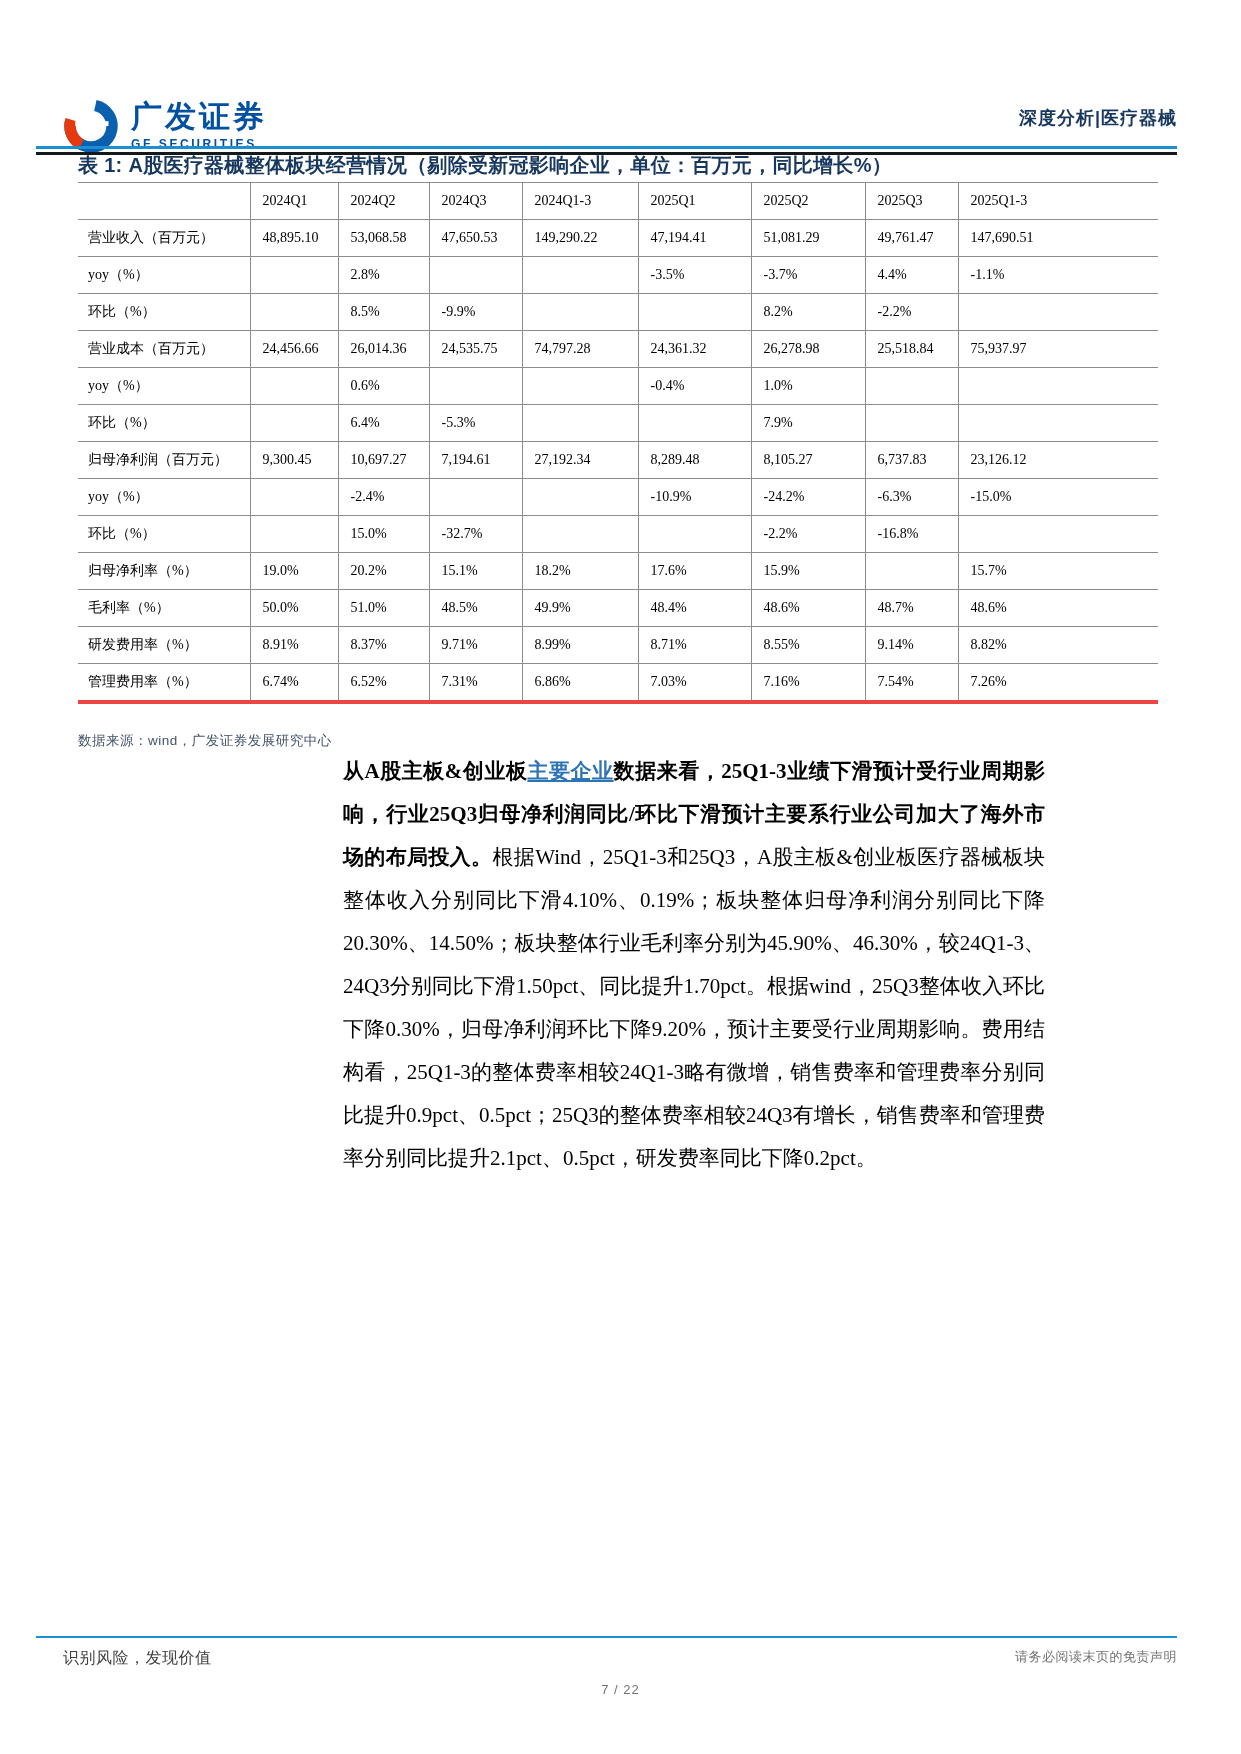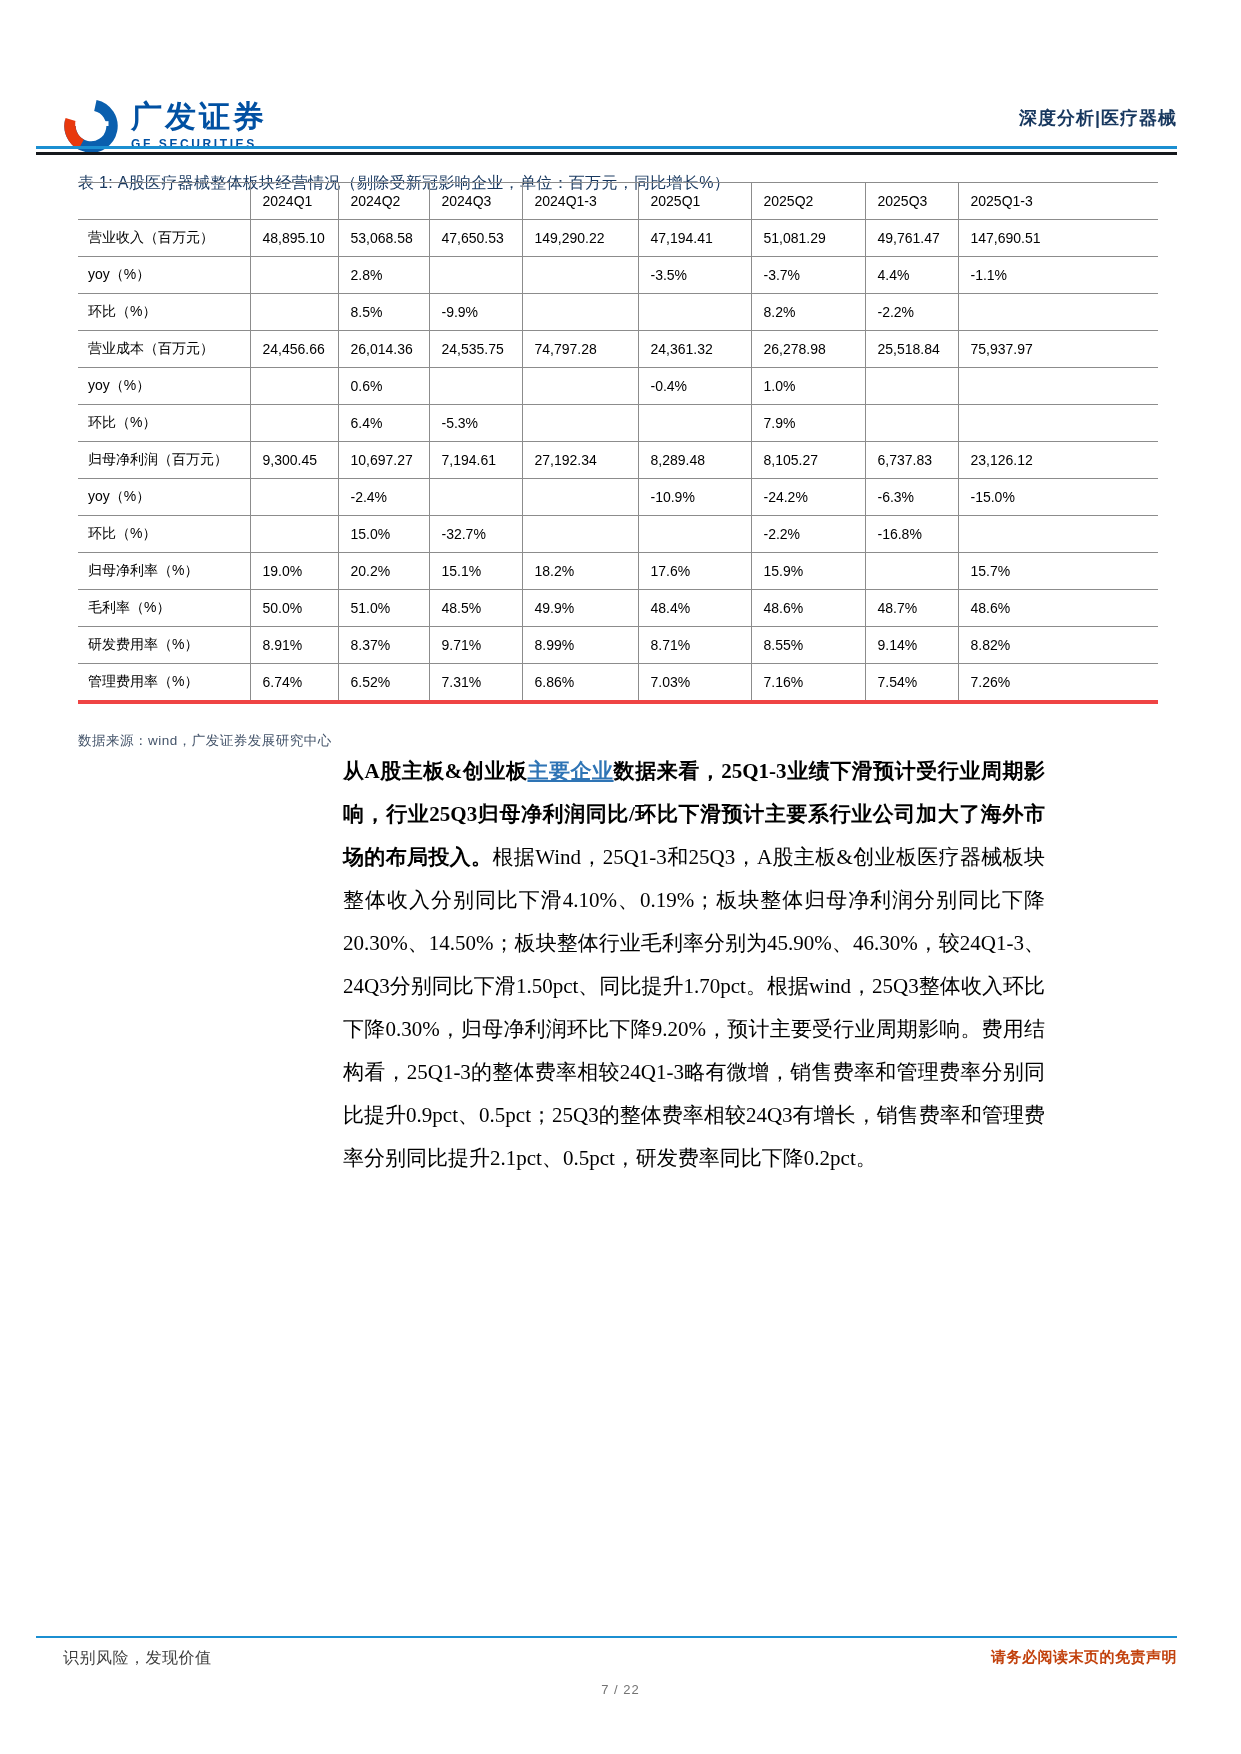--- a/index.html
+++ b/index.html
@@ -10,42 +10,42 @@
   
   .logo{position:absolute;left:63px;top:86px;display:flex;align-items:center;margin-top:12px;}
   .logo-mark{width:56px;height:56px;margin-right:12px;}
   .brand-txt{display:flex;flex-direction:column;justify-content:center;}
   .brand-cn{font-size:31px;font-weight:700;color:#0050a2;letter-spacing:3px;line-height:1.05;}
   .brand-en{font-size:12px;font-weight:700;color:#0050a2;letter-spacing:2.6px;margin-top:4px;}
   .header-doc{position:absolute;right:64px;top:106px;font-size:18px;font-weight:700;color:#17375e;letter-spacing:1px;}
   .rule-blue{position:absolute;left:36px;right:64px;top:146px;height:3px;background:#1b8fd1;}
   .rule-dark{position:absolute;left:36px;right:64px;top:152px;height:3px;background:#15181c;}
   
-  .tbl-title{position:absolute;left:78px;top:173px;font-size:16px;font-weight:400;color:#17375e;letter-spacing:.3px;white-space:nowrap;}
+  .tbl-title{position:absolute;left:78px;top:152px;font-size:20px;font-weight:700;color:#17375e;letter-spacing:.3px;white-space:nowrap;}
   .tbl-wrap{position:absolute;left:78px;top:182px;width:1080px;}
-  table{border-collapse:collapse;width:1080px;table-layout:fixed;font-size:14px;color:#000;}
+  table{border-collapse:collapse;width:1080px;table-layout:fixed;font-size:14px;color:#000;font-family:Liberation Serif, serif;}
   th,td{
     border-top:1px solid #8c8c8c;border-left:1px solid #8c8c8c;
     height:36px;padding:0 2px 0 12px;text-align:left;vertical-align:middle;
     font-weight:400;white-space:nowrap;overflow:hidden;
   }
   th:first-child,td:first-child{border-left:none;padding-left:10px;}
   tbody tr:last-child td{border-bottom:4px solid #ef4444;}
   .tbl-source{position:absolute;left:78px;top:732px;font-size:13.5px;color:#44546a;letter-spacing:.5px;white-space:nowrap;}
   
   .para{
     position:absolute;left:343px;top:750px;width:702px;
     font-size:21px;line-height:43px;color:#000;text-align:justify;font-family:Liberation Serif, serif;
   }
   .para .b{font-weight:700;}
   .para .lnk{font-weight:700;color:#2e74b5;text-decoration:underline;cursor:pointer;}
   
   .rule-footer{position:absolute;left:36px;right:64px;top:1636px;height:2px;background:#1b8fd1;}
   .foot-left{position:absolute;left:63px;top:1648px;font-size:16px;font-weight:400;color:#404040;letter-spacing:.5px;}
-  .foot-right{position:absolute;right:64px;top:1648px;font-size:15px;font-weight:700;color:#c2410c;letter-spacing:.5px;}
+  .foot-right{position:absolute;right:64px;top:1648px;font-size:13px;font-weight:400;color:#737373;letter-spacing:.5px;}
   .page-num{position:absolute;left:0;right:0;top:1682px;text-align:center;font-size:13px;color:#737373;letter-spacing:1px;}
 </style>
 </head>
 <body>
 
 <div class="page">
 
   <div class="logo">
     <span class="logo-mark">
       <svg viewBox="0 0 64 64" width="56" height="56" aria-hidden="true">

